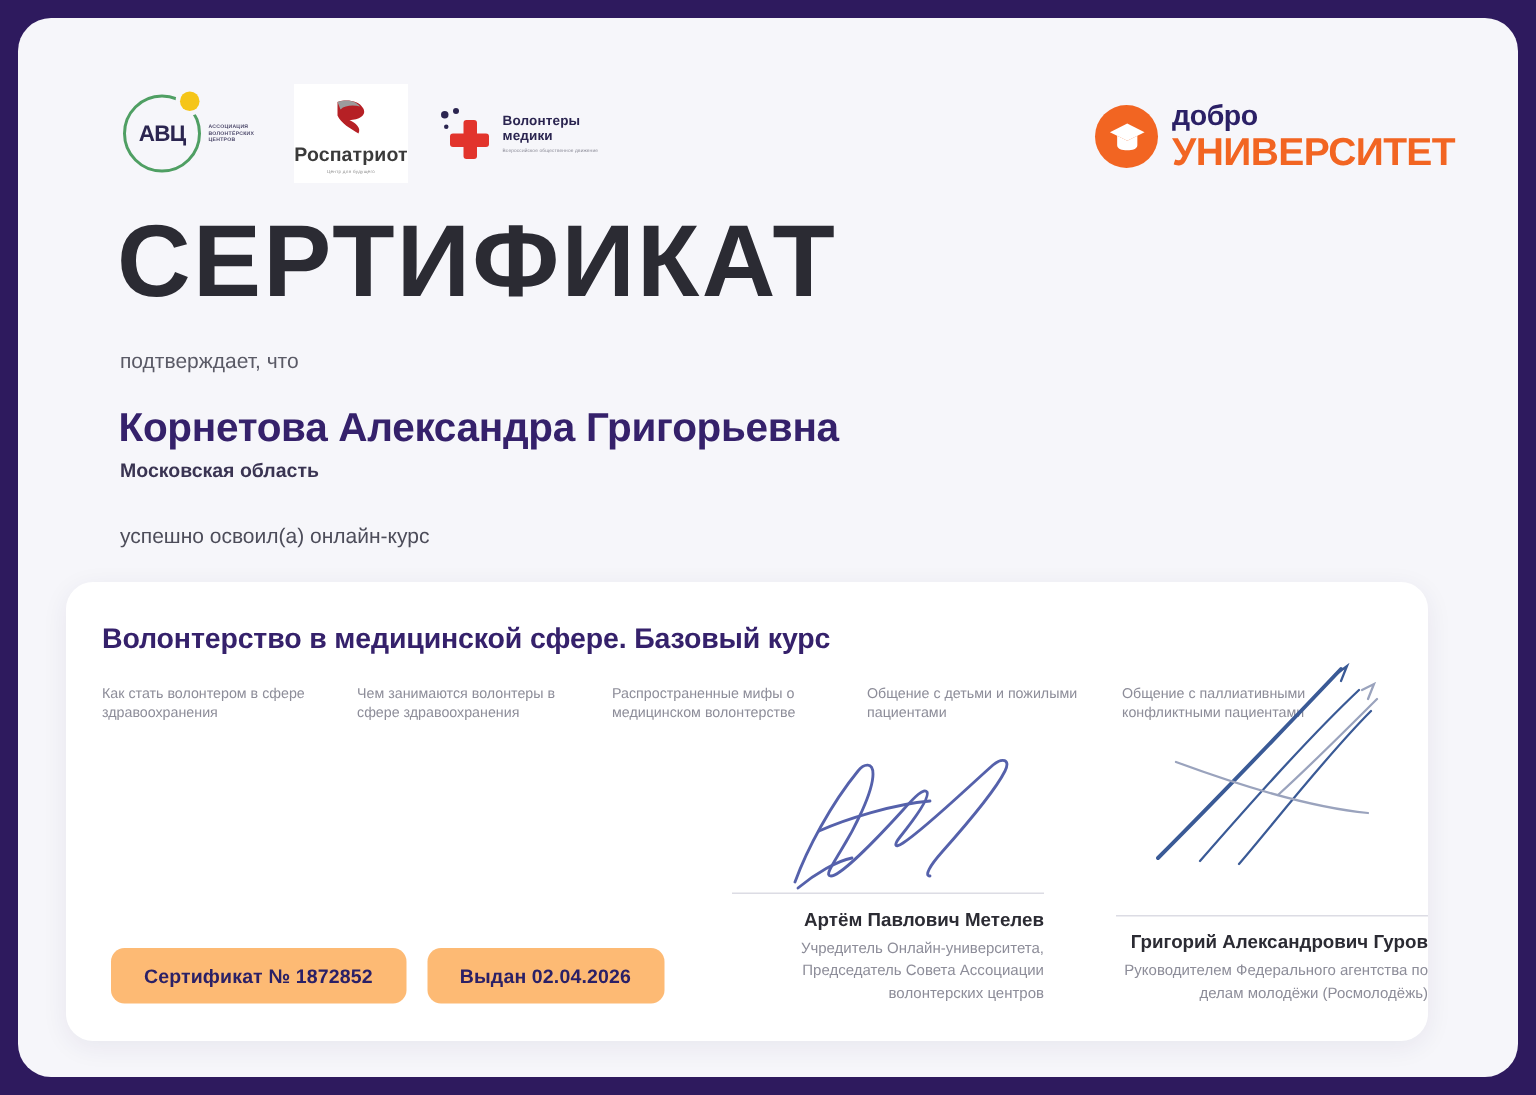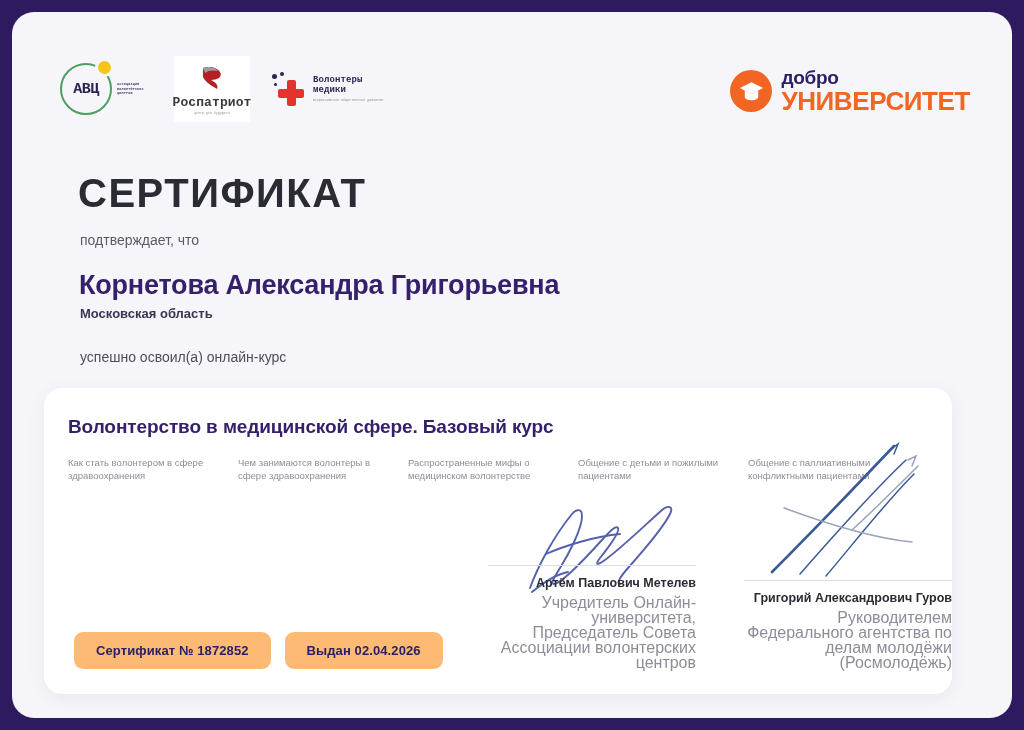--- a/index.html
+++ b/index.html
@@ -22,25 +22,24 @@
     height: 706px;
     background: #f6f6fa;
     border-radius: 22px;
     overflow: hidden;
   }
 
   
   .logo-bar {
     position: absolute;
     top: 46px;
-    left: 48px;
+    left: 70px;
     display: flex;
     align-items: center;
     height: 62px;
-    font-family: Liberation Mono, monospace;
   }
 
   .logo-avc {
     position: relative;
     display: flex;
     align-items: center;
     width: 100px;
     height: 56px;
   }
   .avc-ring {
@@ -162,22 +161,22 @@
     letter-spacing: -0.3px; display: block;
   }
   .dobro-bottom {
     font-size: 26px; font-weight: bold; color: #f26522;
     letter-spacing: -0.4px; display: block; margin-top: 1px;
   }
 
   
   .title {
     position: absolute;
-    top: 151px; left: 66px;
-    font-size: 40px;
+    top: 132px; left: 66px;
+    font-size: 68px;
     font-weight: bold;
     color: #2b2b33;
     letter-spacing: 1.5px;
     line-height: 60px;
   }
   .confirm-line {
     position: absolute;
     top: 220px; left: 68px;
     font-size: 14px;
     color: #5a5a66;
@@ -254,21 +253,21 @@
     background: #dcdce4;
     margin-bottom: 9px;
   }
   .sign-name {
     font-size: 12.5px;
     font-weight: bold;
     color: #2b2b33;
     line-height: 16px;
   }
   .sign-role {
-    font-size: 16px;
+    font-size: 10px;
     color: #8d8d99;
     line-height: 15px;
     margin-top: 4px;
     text-align: right;
   }
 
   .scribble {
     position: absolute;
     pointer-events: none;
   }

